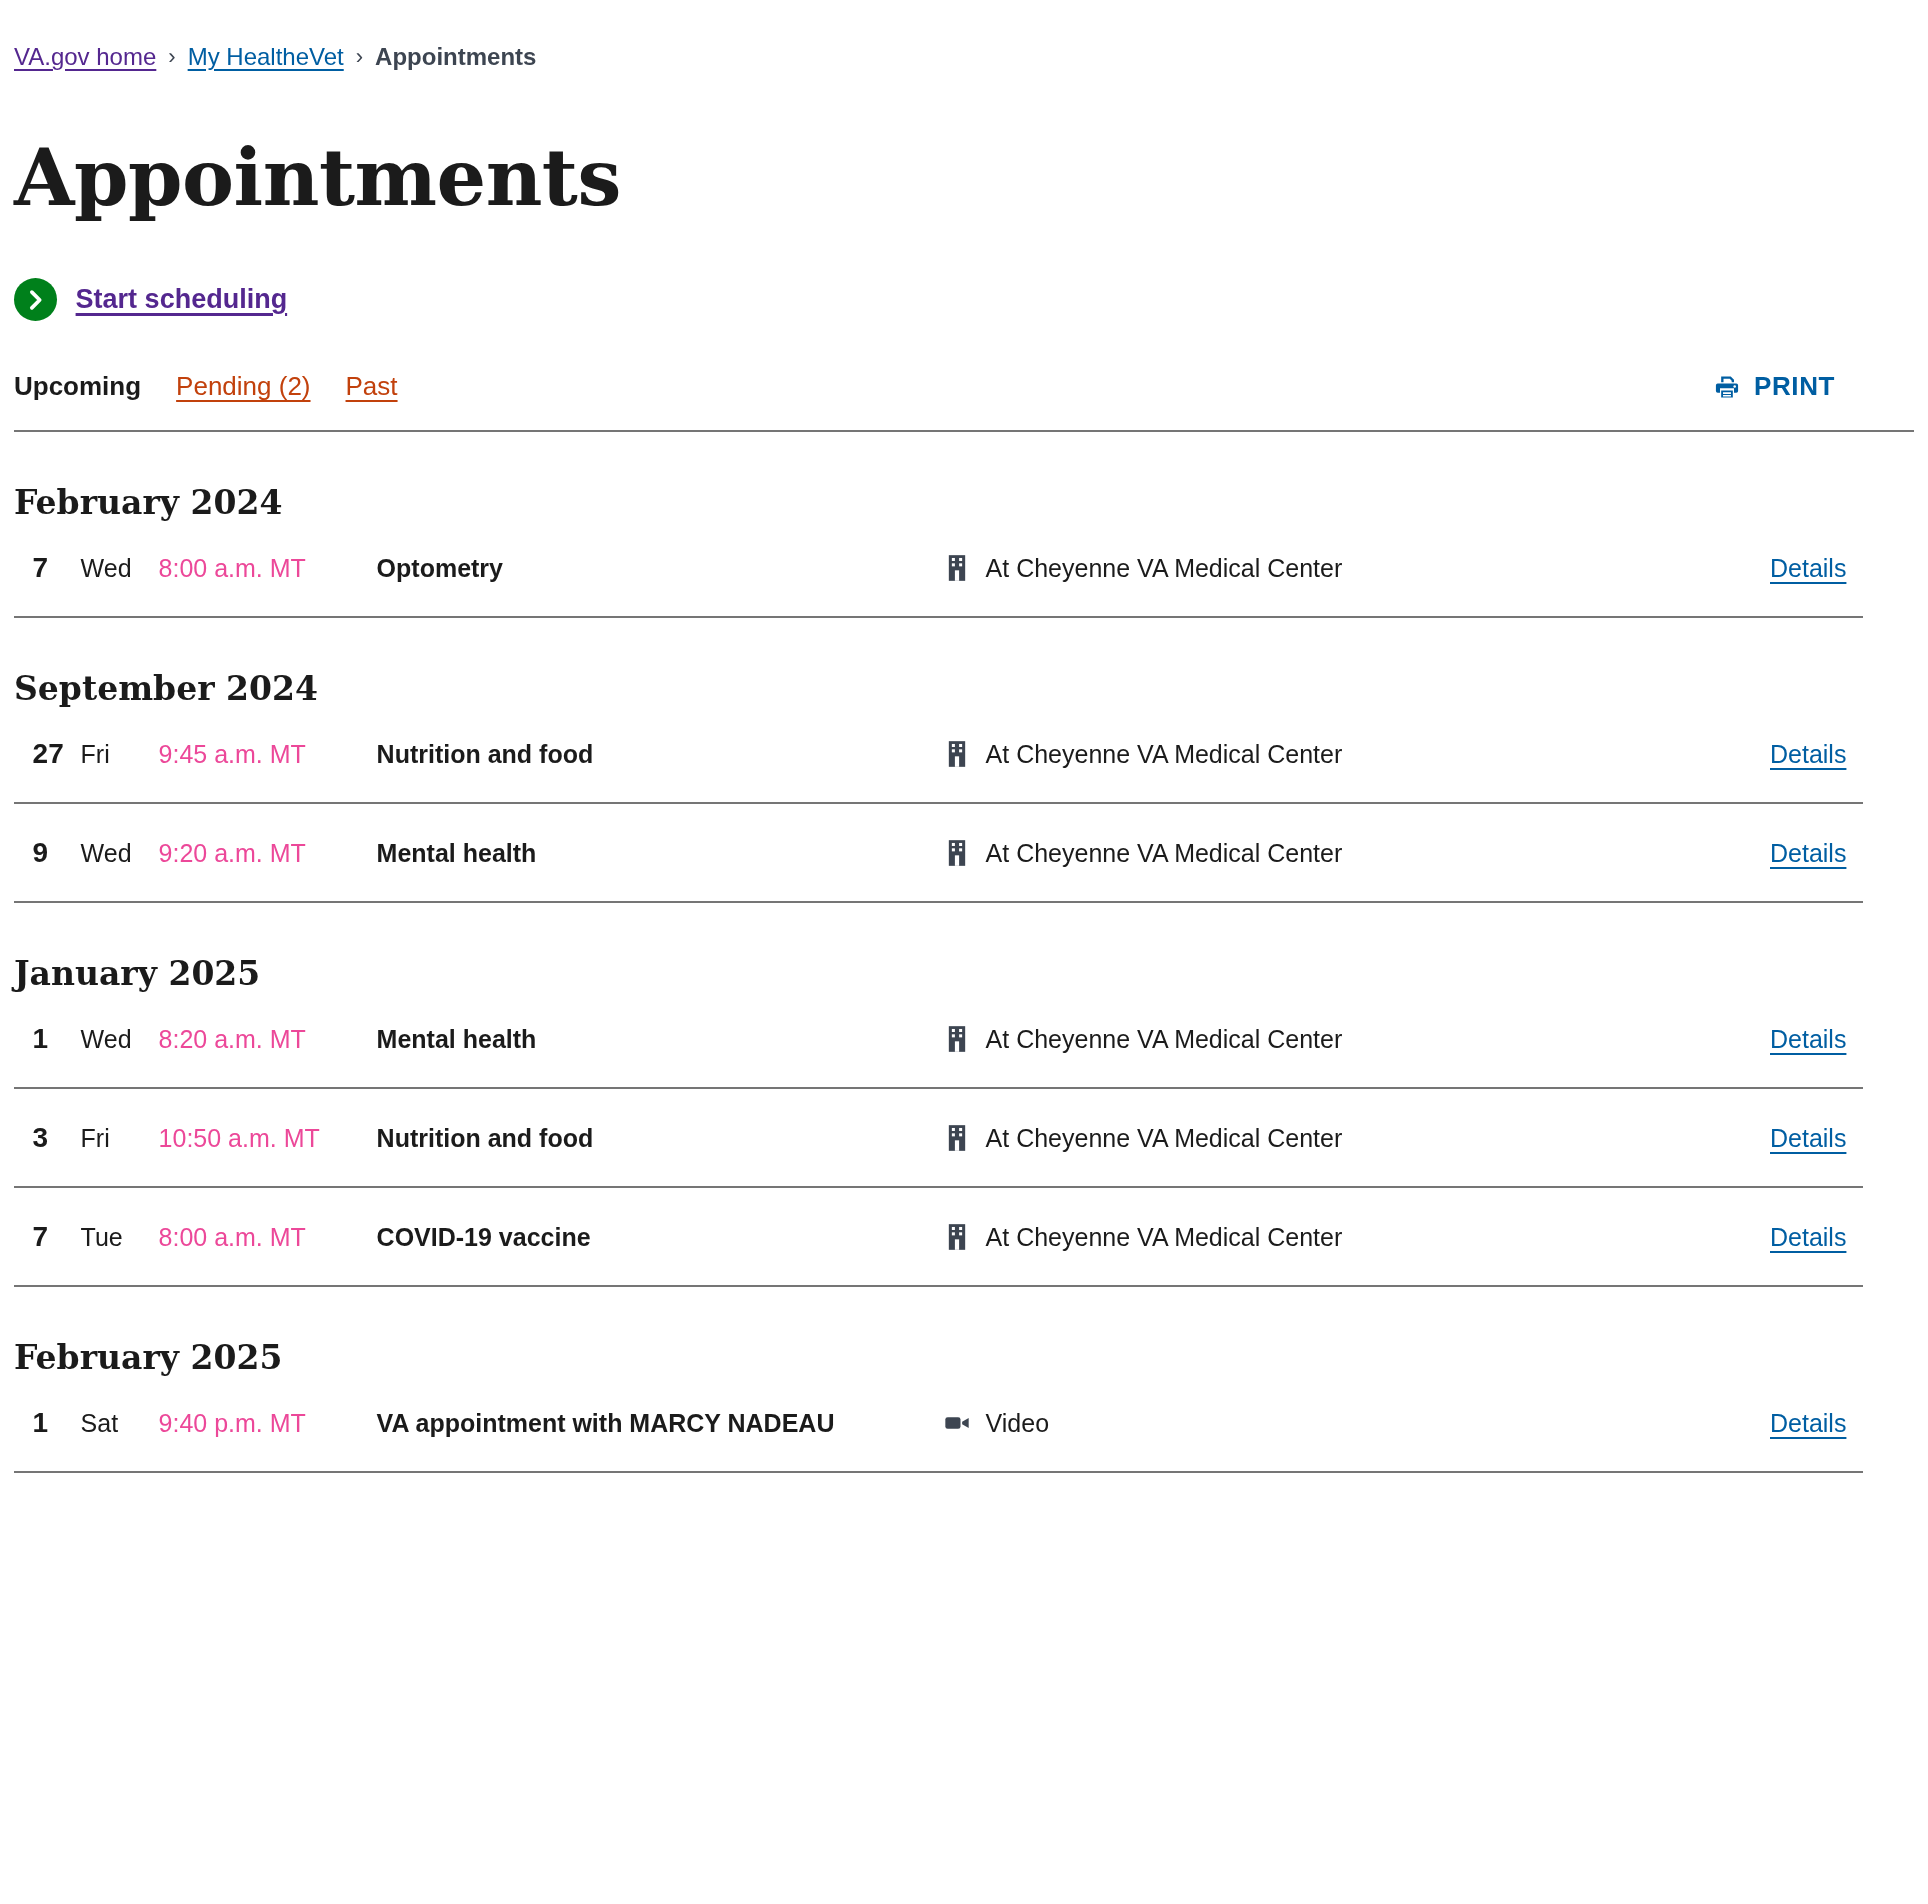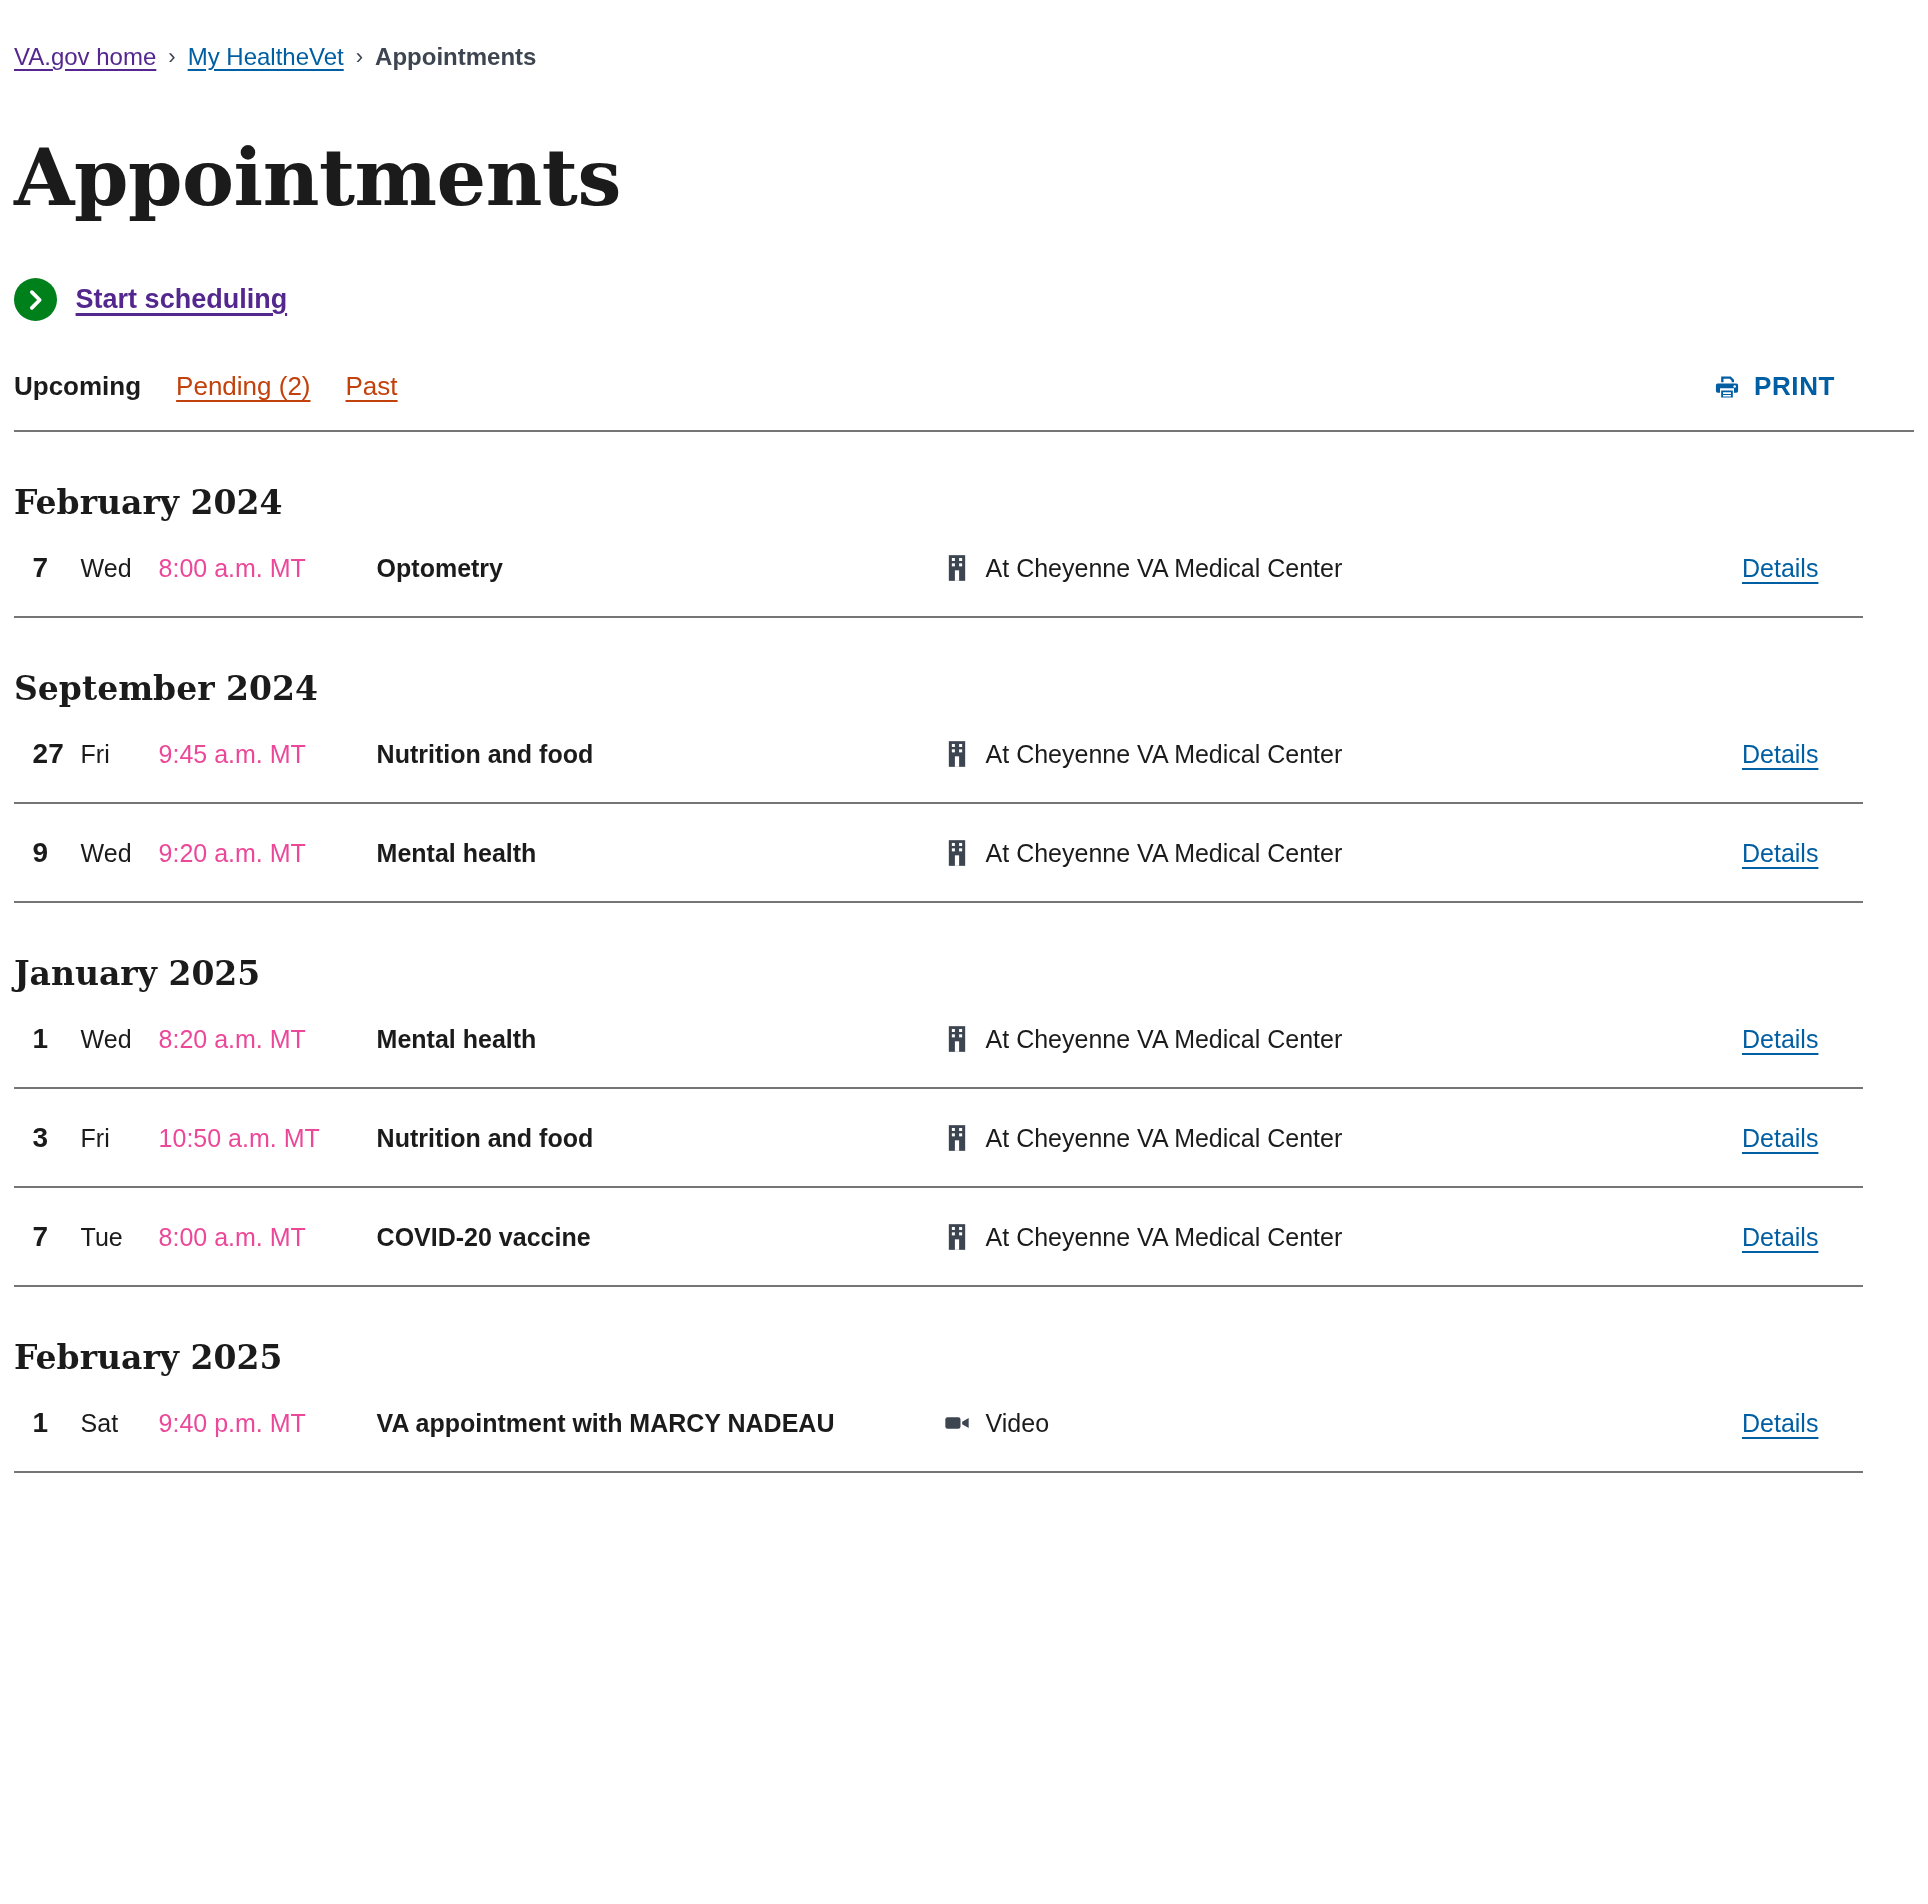--- a/index.html
+++ b/index.html
@@ -194,20 +194,21 @@
     width: 121px;
     text-align: left;
   }
   .details-link {
     font-size: 25px;
     color: #005ea2;
     text-decoration: underline;
     text-underline-offset: 4.6px;
     text-decoration-thickness: 1.9px;
     cursor: pointer;
+    margin-left: 28px;
   }
 </style>
 </head>
 <body>
 
 <div class="page">
 
   <nav class="breadcrumb">
     <span class="crumb-link visited">VA.gov home</span>
     <span class="crumb-sep">›</span>
@@ -348,21 +349,21 @@
             </svg>
           </span>
           <span class="loc-text">At Cheyenne VA Medical Center</span>
         </div>
         <div class="c-details"><span class="details-link">Details</span></div>
       </div>
       <div class="appt-row">
         <div class="c-day">7</div>
         <div class="c-weekday">Tue</div>
         <div class="c-time">8:00 a.m. MT</div>
-        <div class="c-type">COVID-20 vaccine</div>
+        <div class="c-type">COVID-19 vaccine</div>
         <div class="c-location">
           <span class="loc-icon">
             <svg width="24" height="28" viewBox="0 0 20 24" aria-hidden="true">
               <rect x="3" y="1" width="14" height="22" fill="#3d4551"></rect>
               <rect x="5.6" y="3.4" width="2.6" height="2.6" fill="#ffffff"></rect>
               <rect x="11.8" y="3.4" width="2.6" height="2.6" fill="#ffffff"></rect>
               <rect x="5.6" y="8" width="2.6" height="2.6" fill="#ffffff"></rect>
               <rect x="11.8" y="8" width="2.6" height="2.6" fill="#ffffff"></rect>
               <rect x="8.2" y="14" width="3.6" height="9" fill="#ffffff"></rect>
             </svg>

